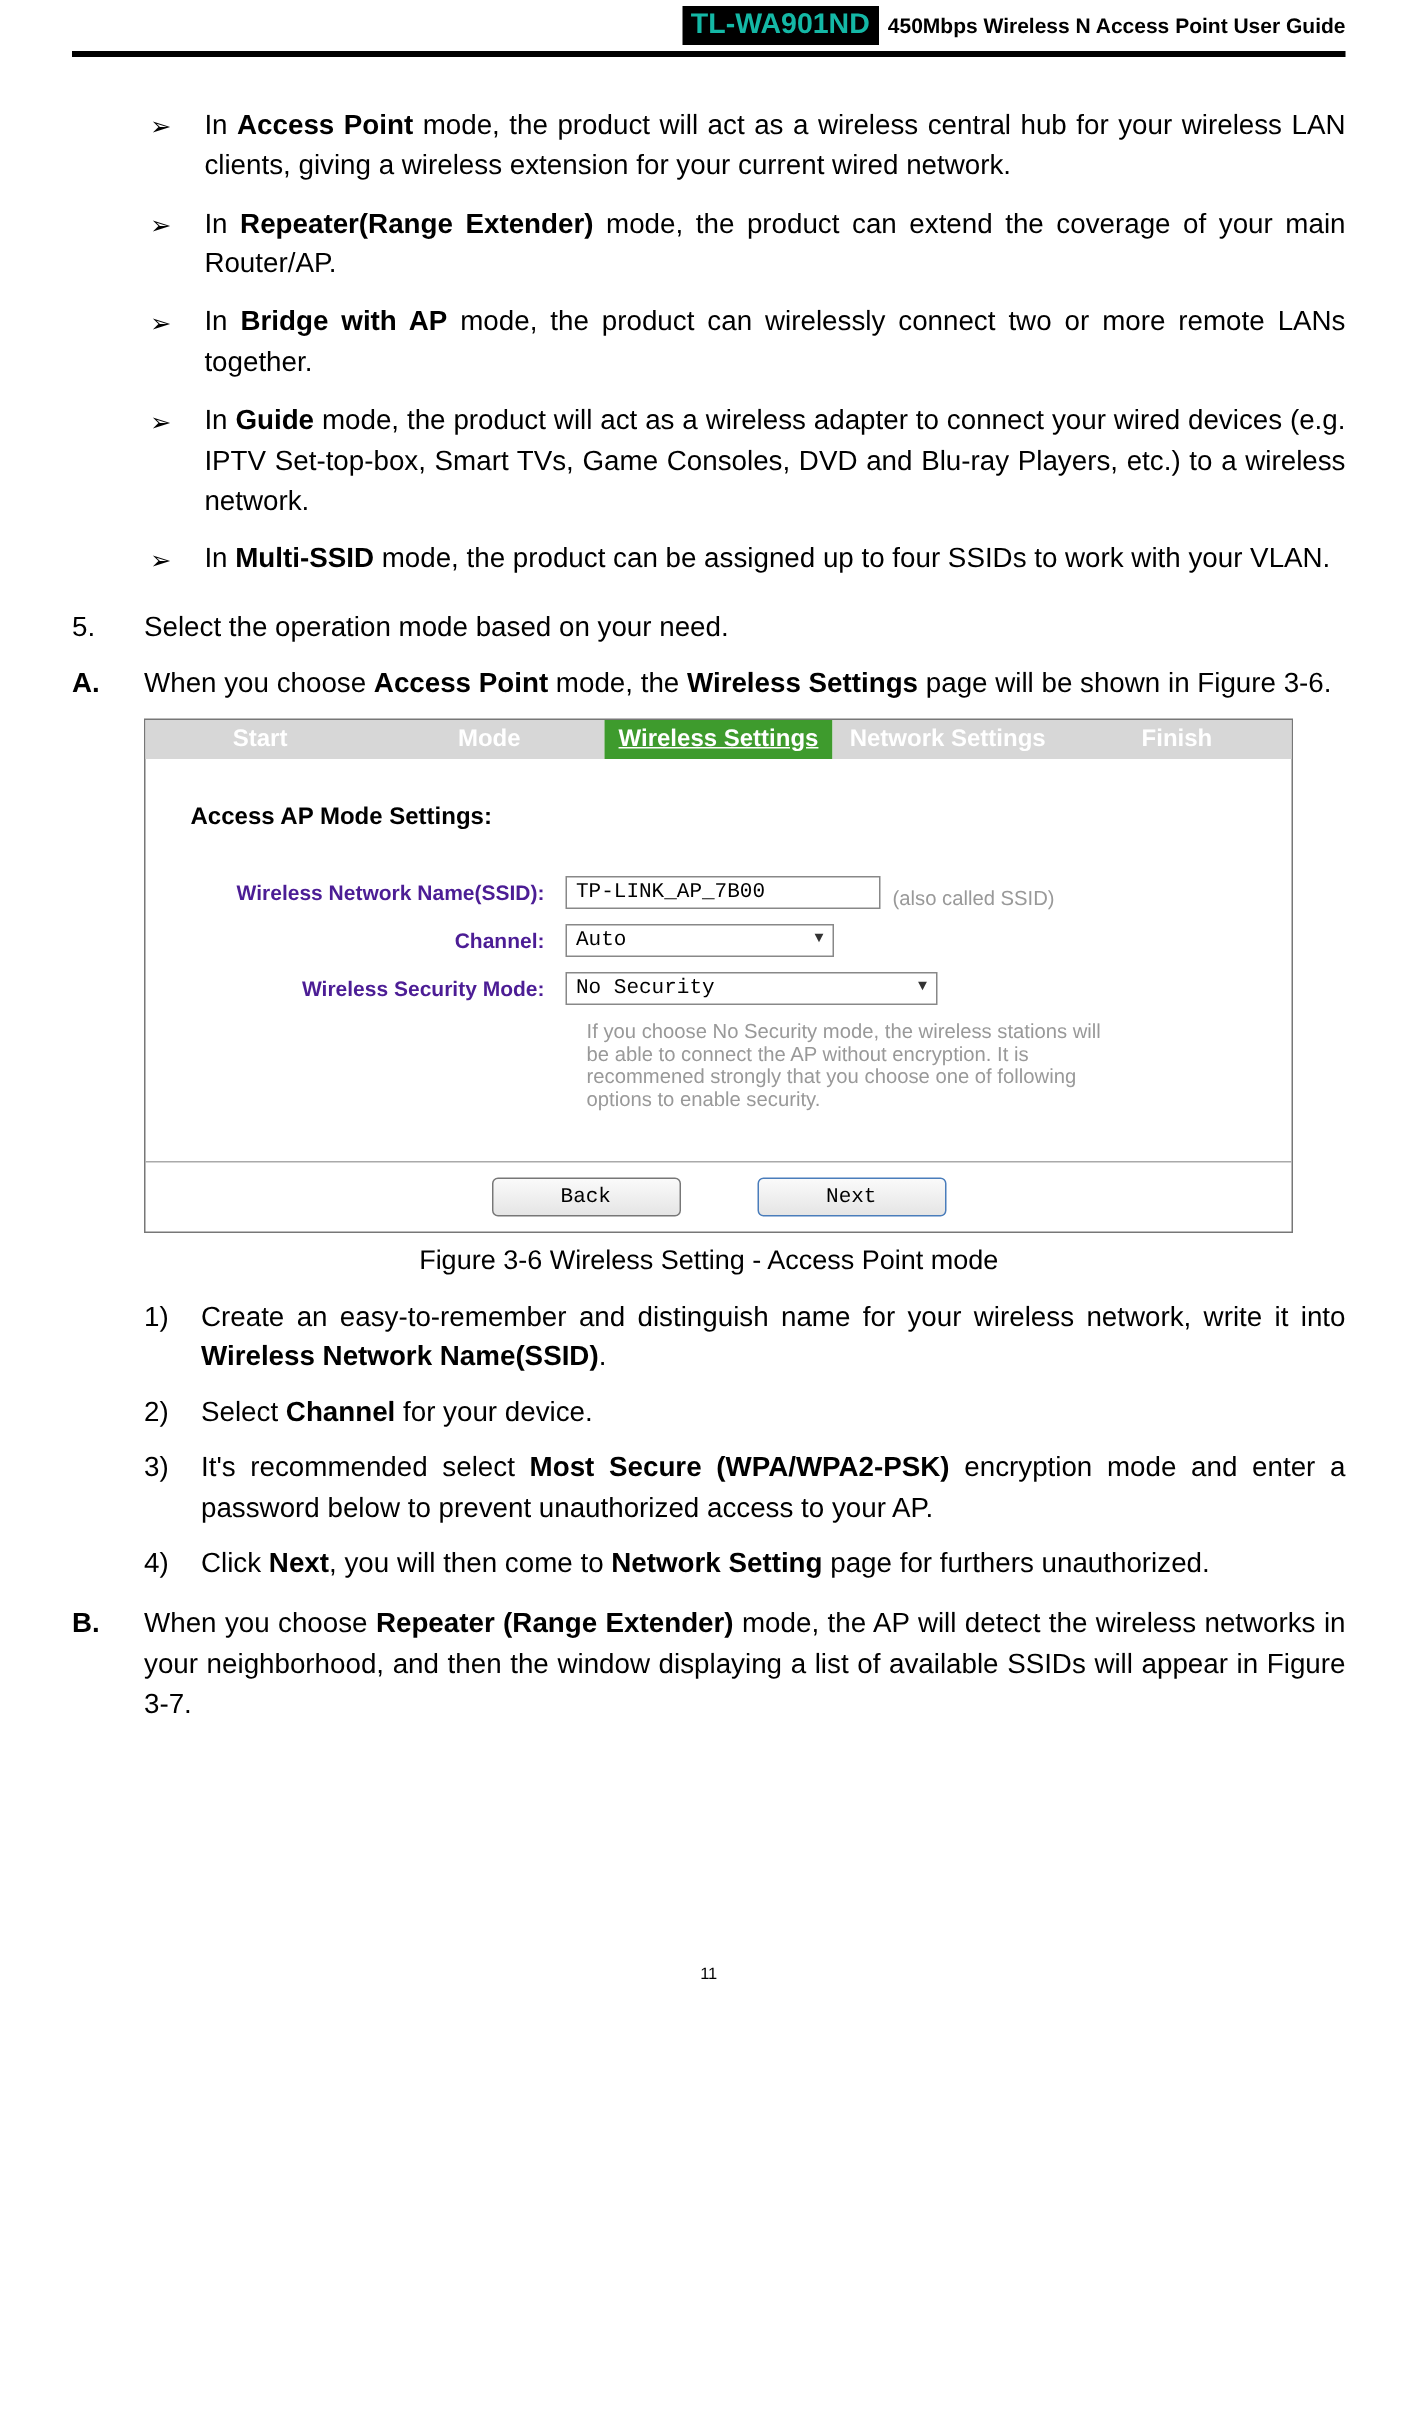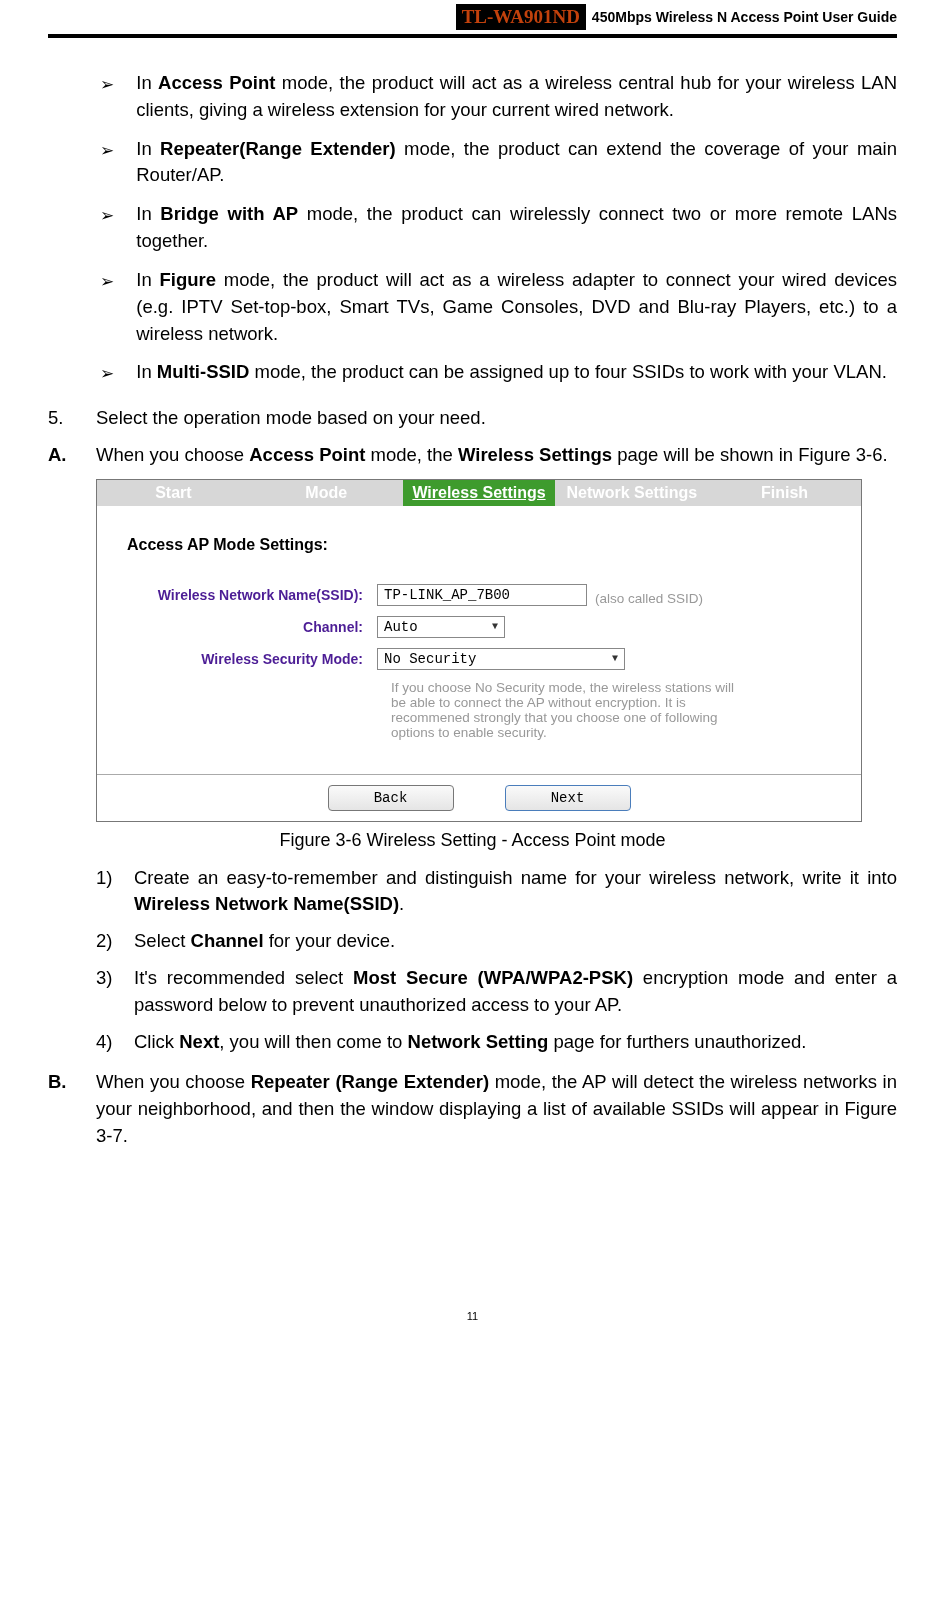--- a/index.html
+++ b/index.html
@@ -19,26 +19,25 @@
   .header-bar {
     display: flex;
     align-items: center;
     justify-content: flex-end;
     border-bottom: 4px solid #000;
     padding: 4px 0;
     margin-bottom: 32px;
   }
   .model-badge {
     background: #000;
-    color: #c2410c;
+    color: #14b8a6;
     font-weight: bold;
     padding: 2px 6px;
     font-size: 19px;
     margin-right: 6px;
-    font-family: Liberation Serif, serif;
   }
   .header-title {
     font-weight: bold;
     font-size: 14px;
     color: #000;
   }
   .bullet-list { margin: 0 0 18px 52px; padding: 0; }
   .bullet-item {
     display: flex;
     align-items: flex-start;
@@ -140,21 +139,21 @@
     padding: 0 6px;
     font-family: "Courier New", monospace;
     font-size: 14px;
     height: 22px;
     background: #fff;
     display: flex;
     align-items: center;
     justify-content: space-between;
     position: relative;
   }
-  .select-box.short { width: 128px; }
+  .select-box.short { width: 179px; }
   .select-box.long { width: 248px; }
   .select-caret {
     font-size: 10px;
     color: #333;
     margin-left: 6px;
   }
   .hint-text {
     font-size: 13.5px;
     color: #999;
   }
@@ -212,21 +211,21 @@
     <div class="bullet-item">
       <span class="arrow">➢</span>
       <span class="bullet-text"><span>In </span><b>Repeater(Range Extender)</b><span> mode, the product can extend the coverage of your main Router/AP.</span></span>
     </div>
     <div class="bullet-item">
       <span class="arrow">➢</span>
       <span class="bullet-text"><span>In </span><b>Bridge with AP</b><span> mode, the product can wirelessly connect two or more remote LANs together.</span></span>
     </div>
     <div class="bullet-item">
       <span class="arrow">➢</span>
-      <span class="bullet-text"><span>In </span><b>Figure</b><span> mode, the product will act as a wireless adapter to connect your wired devices (e.g. IPTV Set-top-box, Smart TVs, Game Consoles, DVD and Blu-ray Players, etc.) to a wireless network.</span></span>
+      <span class="bullet-text"><span>In </span><b>Guide</b><span> mode, the product will act as a wireless adapter to connect your wired devices (e.g. IPTV Set-top-box, Smart TVs, Game Consoles, DVD and Blu-ray Players, etc.) to a wireless network.</span></span>
     </div>
     <div class="bullet-item">
       <span class="arrow">➢</span>
       <span class="bullet-text"><span>In </span><b>Multi-SSID</b><span> mode, the product can be assigned up to four SSIDs to work with your VLAN.</span></span>
     </div>
   </div>
 
   <div class="num-list">
     <div class="num-item">
       <span class="num-marker">5.</span>

